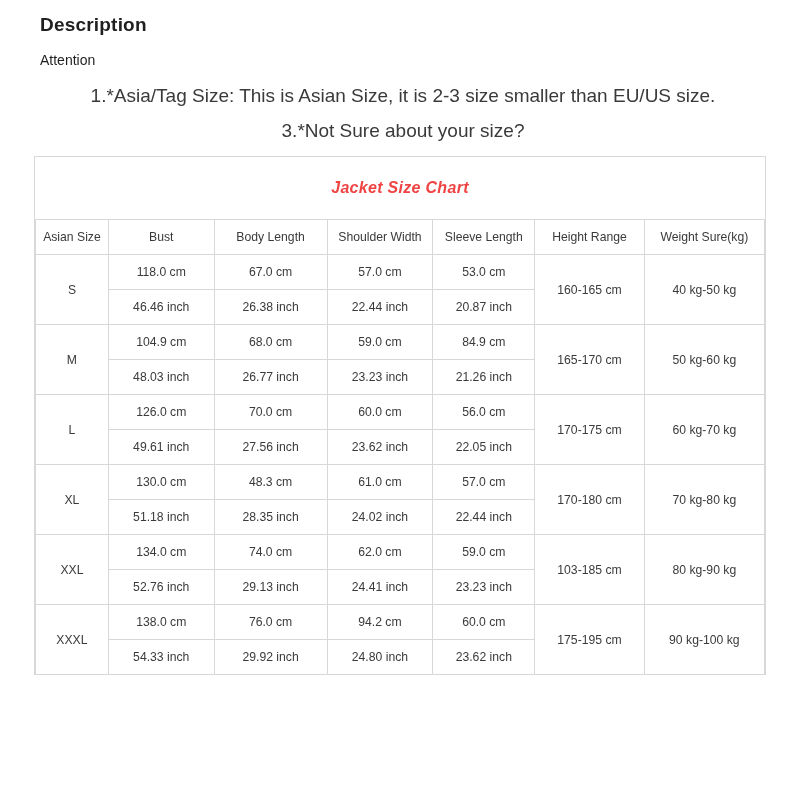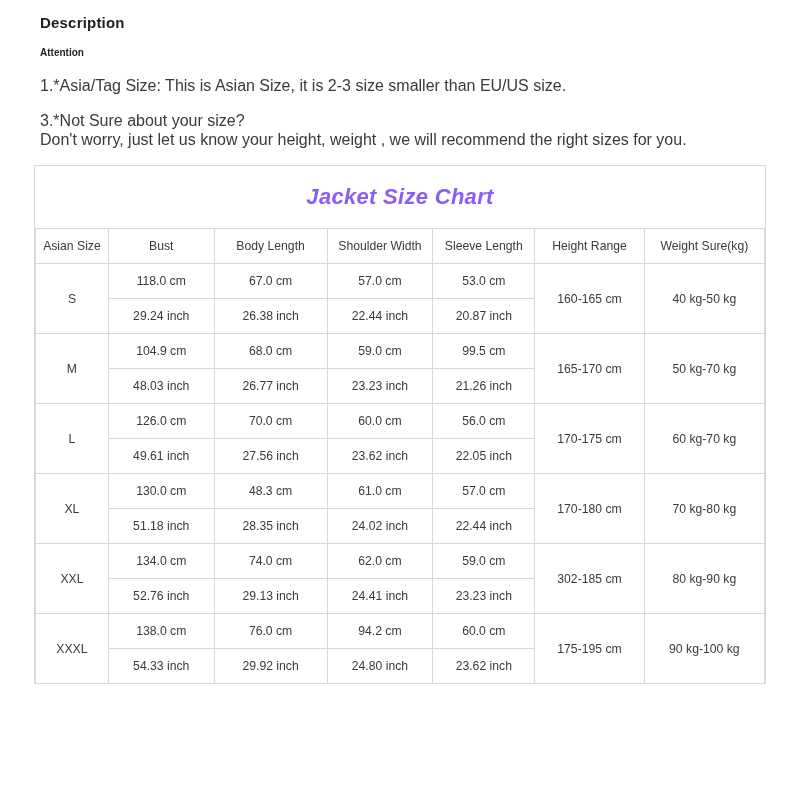--- a/index.html
+++ b/index.html
@@ -15,40 +15,41 @@
     overflow: hidden;
   }
   .page {
     width: 800px;
     height: 800px;
     box-sizing: border-box;
     padding: 14px 34px 0 34px;
     background: #ffffff;
   }
   .desc-title {
-    font-size: 15px;
+    font-size: 19px;
     font-weight: bold;
     color: #1f1f1f;
     margin: 0 0 16px 6px;
     letter-spacing: 0.2px;
   }
   .attention {
-    font-size: 10px;
-    font-weight: bold;
+    font-size: 14px;
+    font-weight: normal;
     color: #1f1f1f;
     margin: 0 0 18px 6px;
   }
   .notes {
     margin: 0 0 0 6px;
   }
   .note {
-    font-size: 16px;
+    font-size: 19px;
     line-height: 19px;
     color: #3a3a3a;
     margin-bottom: 16px;
+    text-align: center;
   }
   .note .line2 {
     display: block;
   }
   .table-wrap {
     margin-top: 8px;
     border: 1px solid #d8d8d8;
     border-bottom: none;
     background: #fff;
   }
@@ -64,24 +65,24 @@
     font-size: 12.2px;
     color: #3a3a3a;
     padding: 0;
     height: 34px;
   }
   .chart-title-cell {
     border: none !important;
     height: 62px !important;
   }
   .chart-title {
-    font-size: 22px;
+    font-size: 16px;
     font-weight: bold;
     font-style: italic;
-    color: #8b5cf6;
+    color: #ef4444;
     letter-spacing: 0.3px;
   }
   .c0 { width: 10.0%; }
   .c1 { width: 14.5%; }
   .c2 { width: 15.5%; }
   .c3 { width: 14.5%; }
   .c4 { width: 14.0%; }
   .c5 { width: 15.0%; }
   .c6 { width: 16.5%; }
 </style>
@@ -94,21 +95,20 @@
   <h2 class="attention">Attention</h2>
 
   <div class="notes">
     <div class="note">
       <span>1.*Asia/Tag Size: This is Asian Size, it is 2-3 size smaller than EU/US size.</span>
     </div>
     <div class="note">
     </div>
     <div class="note">
       <span>3.*Not Sure about your size?</span>
-      <span class="line2">Don't worry, just let us know your height, weight , we will recommend the right sizes for you.</span>
     </div>
   </div>
 
   <div class="table-wrap">
     <table class="size-chart">
       <colgroup>
         <col class="c0">
           <col class="c1">
           <col class="c2">
           <col class="c3">
@@ -135,34 +135,34 @@
         <tr>
           <td rowspan="2">S</td>
           <td>118.0 cm</td>
           <td>67.0 cm</td>
           <td>57.0 cm</td>
           <td>53.0 cm</td>
           <td rowspan="2">160-165 cm</td>
           <td rowspan="2">40 kg-50 kg</td>
         </tr>
         <tr>
-          <td>29.24 inch</td>
+          <td>46.46 inch</td>
           <td>26.38 inch</td>
           <td>22.44 inch</td>
           <td>20.87 inch</td>
         </tr>
 
         <tr>
           <td rowspan="2">M</td>
           <td>104.9 cm</td>
           <td>68.0 cm</td>
           <td>59.0 cm</td>
-          <td>99.5 cm</td>
+          <td>84.9 cm</td>
           <td rowspan="2">165-170 cm</td>
-          <td rowspan="2">50 kg-70 kg</td>
+          <td rowspan="2">50 kg-60 kg</td>
         </tr>
         <tr>
           <td>48.03 inch</td>
           <td>26.77 inch</td>
           <td>23.23 inch</td>
           <td>21.26 inch</td>
         </tr>
 
         <tr>
           <td rowspan="2">L</td>
@@ -195,21 +195,21 @@
           <td>24.02 inch</td>
           <td>22.44 inch</td>
         </tr>
 
         <tr>
           <td rowspan="2">XXL</td>
           <td>134.0 cm</td>
           <td>74.0 cm</td>
           <td>62.0 cm</td>
           <td>59.0 cm</td>
-          <td rowspan="2">302-185 cm</td>
+          <td rowspan="2">103-185 cm</td>
           <td rowspan="2">80 kg-90 kg</td>
         </tr>
         <tr>
           <td>52.76 inch</td>
           <td>29.13 inch</td>
           <td>24.41 inch</td>
           <td>23.23 inch</td>
         </tr>
 
         <tr>

